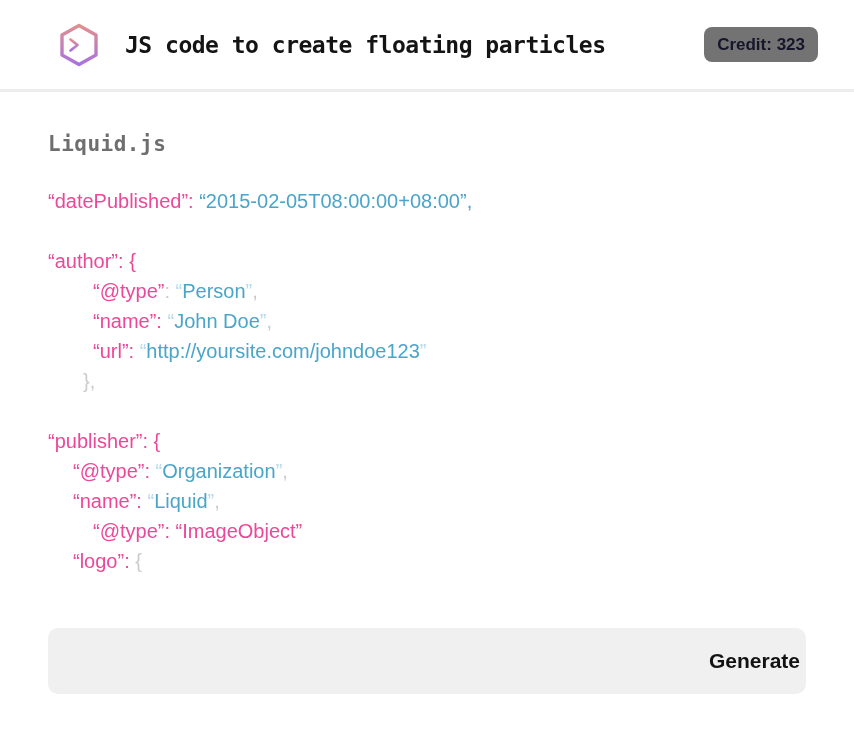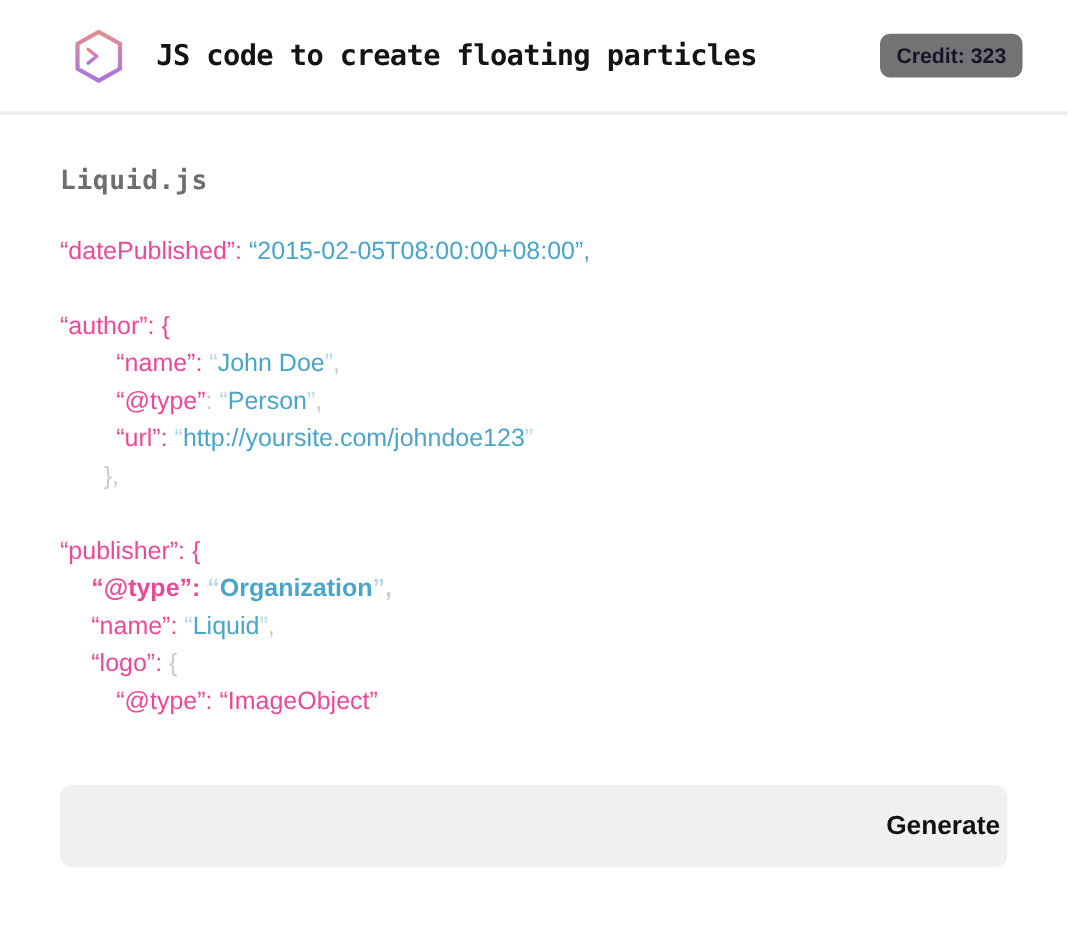--- a/index.html
+++ b/index.html
@@ -92,28 +92,28 @@
   <div class="title">JS code to create floating particles</div>
   <div class="badge">Credit: 323</div>
 </div>
 
 <div class="main">
   <div class="filename">Liquid.js</div>
   <div class="code">
       <div class="code-line" style="padding-left: 0px;"><span class="seg-k">“datePublished”: </span><span class="seg-v">“2015-02-05T08:00:00+08:00”,</span></div>
       <div class="code-line blank"></div>
       <div class="code-line" style="padding-left: 0px;"><span class="seg-k">“author”: {</span></div>
+      <div class="code-line" style="padding-left: 45px;"><span class="seg-k">“@type”</span><span class="seg-p">: </span><span class="seg-q">“</span><span class="seg-v">Person</span><span class="seg-q">”</span><span class="seg-p">,</span></div>
       <div class="code-line" style="padding-left: 45px;"><span class="seg-k">“name”: </span><span class="seg-q">“</span><span class="seg-v">John Doe</span><span class="seg-q">”</span><span class="seg-p">,</span></div>
-      <div class="code-line" style="padding-left: 45px;"><span class="seg-k">“@type”</span><span class="seg-p">: </span><span class="seg-q">“</span><span class="seg-v">Person</span><span class="seg-q">”</span><span class="seg-p">,</span></div>
       <div class="code-line" style="padding-left: 45px;"><span class="seg-k">“url”: </span><span class="seg-q">“</span><span class="seg-v">http://yoursite.com/johndoe123</span><span class="seg-q">”</span></div>
       <div class="code-line" style="padding-left: 35px;"><span class="seg-p">},</span></div>
       <div class="code-line blank"></div>
       <div class="code-line" style="padding-left: 0px;"><span class="seg-k">“publisher”: {</span></div>
-      <div class="code-line" style="padding-left: 25px; font-weight: bold;"><span class="seg-k">“@type”: </span><span class="seg-q">“</span><span class="seg-v">Organization</span><span class="seg-q">”</span><span class="seg-p">,</span></div>
+      <div class="code-line" style="padding-left: 25px;"><span class="seg-k">“@type”: </span><span class="seg-q">“</span><span class="seg-v">Organization</span><span class="seg-q">”</span><span class="seg-p">,</span></div>
       <div class="code-line" style="padding-left: 25px;"><span class="seg-k">“name”: </span><span class="seg-q">“</span><span class="seg-v">Liquid</span><span class="seg-q">”</span><span class="seg-p">,</span></div>
+      <div class="code-line" style="padding-left: 45px;"><span class="seg-k">“@type”: “ImageObject”</span></div>
       <div class="code-line" style="padding-left: 25px;"><span class="seg-k">“logo”: </span><span class="seg-p">{</span></div>
-      <div class="code-line" style="padding-left: 45px;"><span class="seg-k">“@type”: “ImageObject”</span></div>
     </div>
 </div>
 
 <div class="footer">
   <button class="generate-btn">Generate</button>
 </div>
 
 </body></html>

